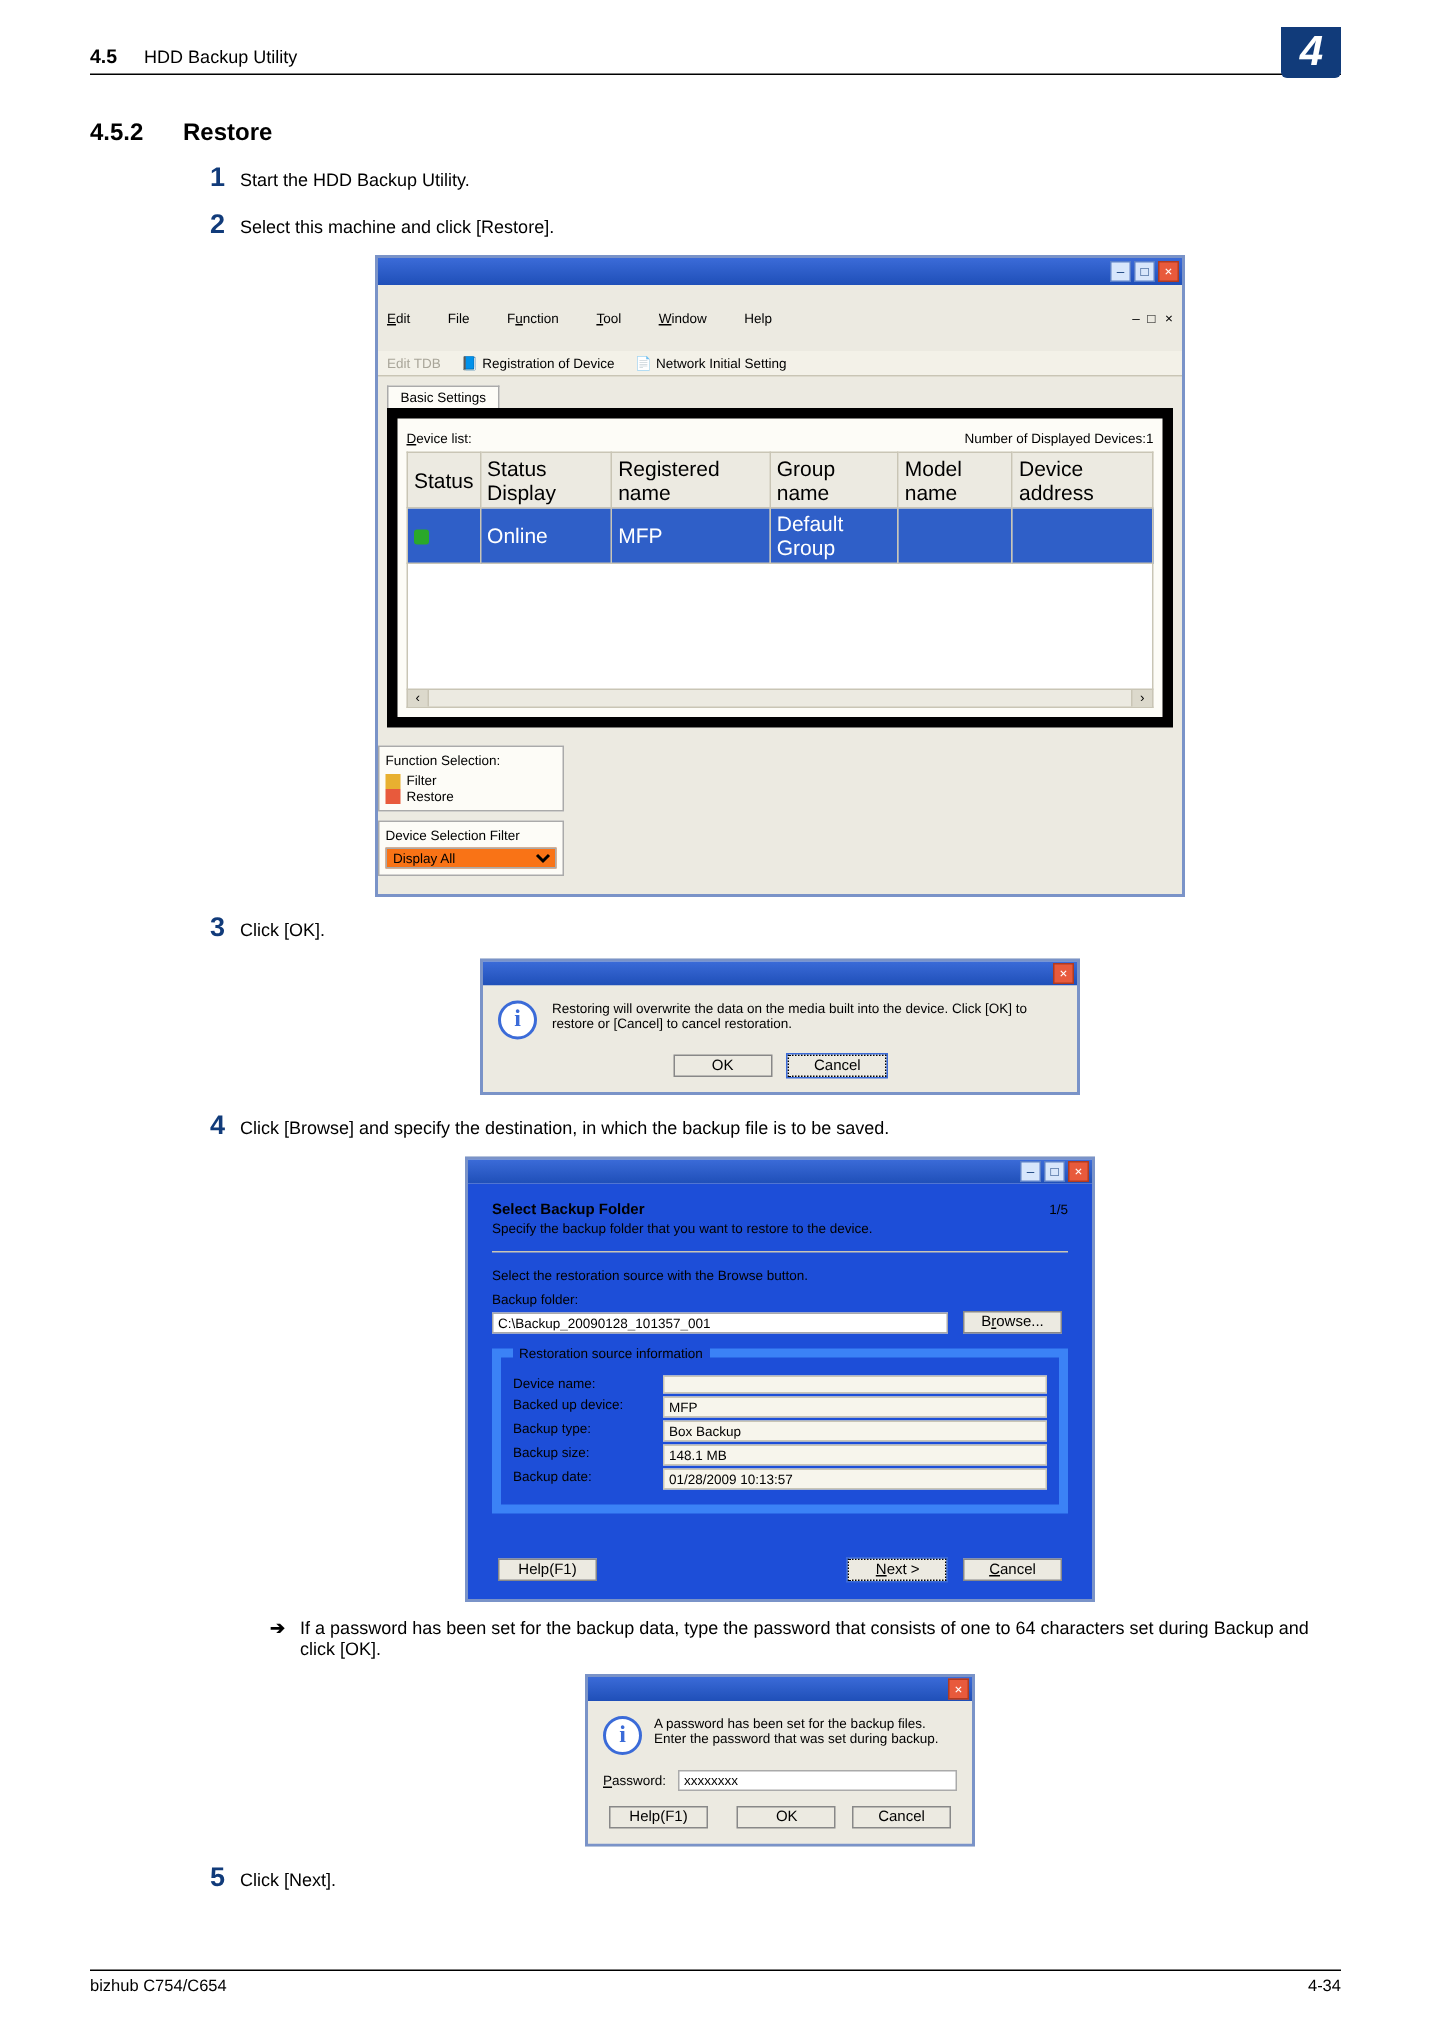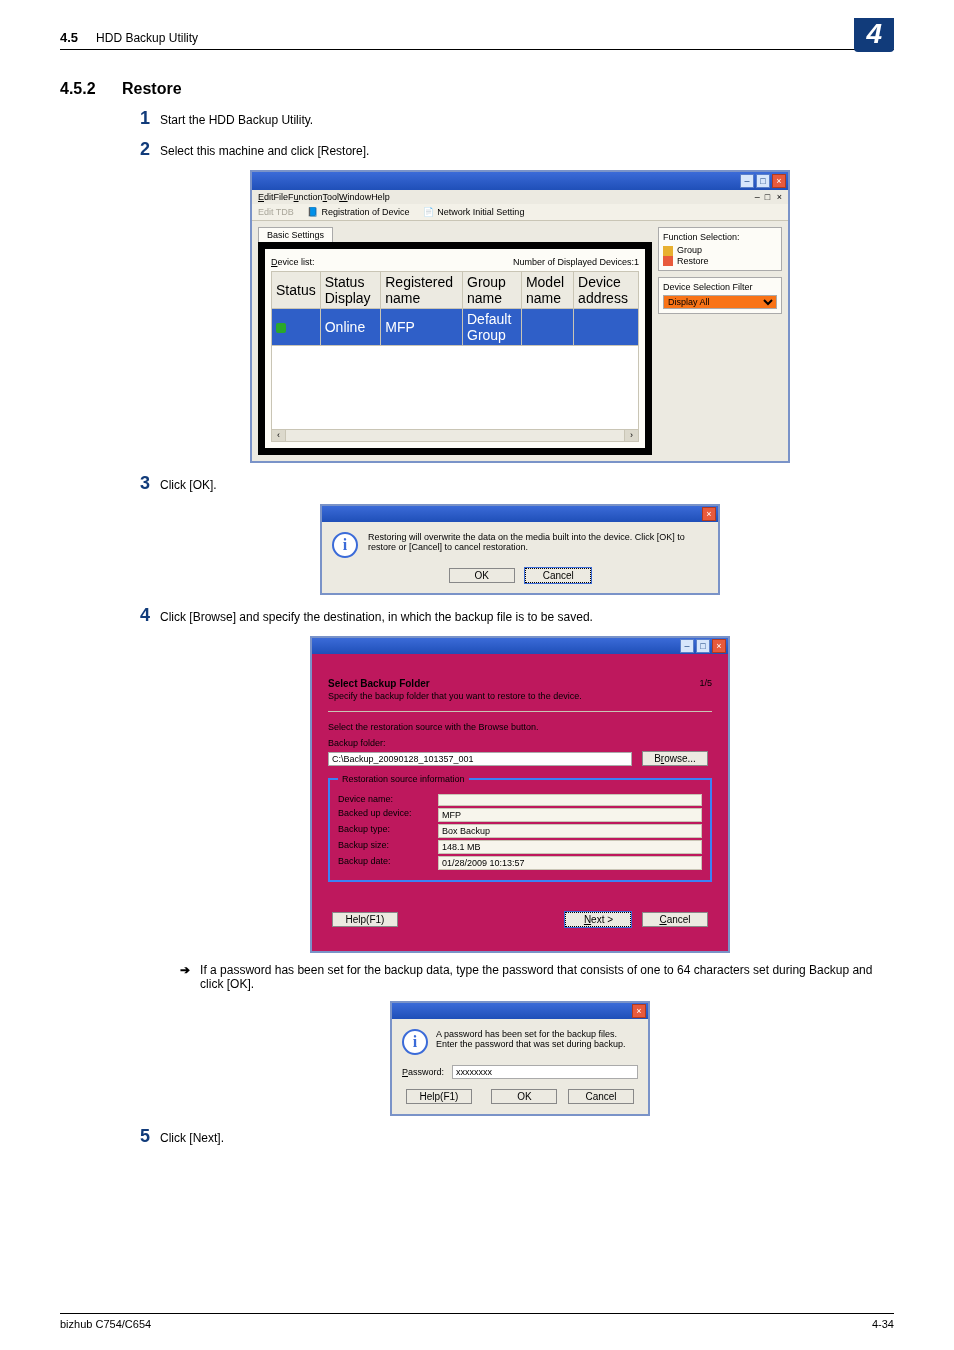--- a/index.html
+++ b/index.html
@@ -35,26 +35,26 @@
     background: #eceae1;
     font-size: 9px;
     color: #000;
     display: block;
   }
   
   .ss1 { width: 540px; }
   .ss1 .titlebar { background: linear-gradient(#3b6bd8,#1f4fb8); height: 18px; display:flex; justify-content:flex-end; align-items:center; padding:0 2px; }
   .winbtn { width:14px;height:14px;background:#d7e6fb;border:1px solid #5a7fc8;margin-left:2px;display:flex;align-items:center;justify-content:center;font-size:9px;color:#113b7a;}
   .winbtn.close{background:#e85a3c;color:#fff;border-color:#b03a20;}
-  .ss1 .menubar { background:#eceae1; padding:2px 6px; display:flex; gap:0;text-align:right; }
+  .ss1 .menubar { background:#eceae1; padding:17px 6px; display:flex; gap:25px;text-align:right; }
   .ss1 .menubar span u{text-decoration:underline;}
   .ss1 .menubar .fr { margin-left:auto; display:flex;align-items:center;gap:4px;}
   .ss1 .toolbar { background:#f3f1e8; padding:3px 6px; display:flex; gap:14px; border-bottom:1px solid #c9c5b5;}
   .ss1 .toolbar .dim{color:#a9a69a;}
-  .ss1 .main { display:flex; }
+  .ss1 .main { display:flex;flex-direction:column; }
   .ss1 .left { flex:1; padding:6px; }
   .ss1 .tab { display:inline-block;background:#fdfcf7;border:1px solid #aaa;border-bottom:none;padding:2px 8px;}
   .ss1 .panel { background:#fdfcf7;border:7px solid #000000;padding:6px;}
   .ss1 .devhdr { display:flex;justify-content:space-between;margin:2px 0 4px 0;}
   .ss1 table { border-collapse:collapse;width:100%;font-size:14px;}
   .ss1 th { background:#eceae1;border:1px solid #c9c5b5;padding:2px 4px;font-weight:normal;text-align:left;}
   .ss1 td { border:1px solid #c9c5b5;padding:2px 4px;}
   .ss1 tr.selrow td { background:#2f5fc8;color:#fff;}
   .ss1 .statusicon{display:inline-block;width:10px;height:10px;background:#2aa82a;border-radius:2px;margin-right:3px;vertical-align:middle;}
   .ss1 .blank { height:84px;background:#fff;border:1px solid #c9c5b5;border-top:none;}
@@ -72,28 +72,28 @@
   .ss2 { width: 400px; }
   .ss2 .titlebar{background:linear-gradient(#3b6bd8,#1f4fb8);height:16px;display:flex;justify-content:flex-end;align-items:center;padding:0 2px;}
   .ss2 .body{background:#eceae1;padding:10px;display:flex;gap:10px;align-items:flex-start;}
   .infoicon{width:26px;height:26px;border-radius:50%;background:#fff;border:2px solid #3b6bd8;color:#3b6bd8;font-weight:bold;font-size:16px;display:flex;align-items:center;justify-content:center;font-family:Georgia,serif;flex:0 0 26px;}
   .ss2 .btns{background:#eceae1;text-align:center;padding:0 0 10px 0;}
   .dlgbtn{display:inline-block;min-width:66px;background:#eceae1;border:1px solid #888;padding:1px 8px;font-size:10px;margin:0 4px;text-align:center;}
   .dlgbtn.focus{border:1px dotted #000;outline:1px solid #3b6bd8;}
   
   .ss3 { width: 420px; }
   .ss3 .titlebar{background:linear-gradient(#3b6bd8,#1f4fb8);height:16px;display:flex;justify-content:flex-end;align-items:center;padding:0 2px;}
-  .ss3 .body{background:#be185d;padding:24px 16px;}
+  .ss3 .body{background:#1d4ed8;padding:12px 16px;}
   .ss3 .h1{font-weight:bold;font-size:10px;}
   .ss3 .sub{font-size:9px;margin:2px 0 4px 0;}
   .ss3 .step{float:right;font-weight:bold;}
   .ss3 hr{border:none;border-top:1px solid #c9c5b5;margin:6px 0 10px 0;}
   .ss3 .field{display:flex;align-items:center;gap:6px;margin:3px 0;}
   .ss3 input[type=text]{flex:1;border:1px solid #aaa;background:#fff;font-size:9px;padding:1px 3px;}
-  .ss3 .grp{border:2px solid #3b82f6;padding:8px;margin-top:8px;}
+  .ss3 .grp{border:6px solid #3b82f6;padding:8px;margin-top:8px;}
   .ss3 .grp legend{font-size:9px;padding:0 4px;}
   .ss3 .row{display:flex;margin:2px 0;justify-content:center;}
   .ss3 .row .k{width:100px;}
   .ss3 .row .v{flex:1;border:1px solid #c9c5b5;background:#f7f5ec;padding:1px 3px;min-height:12px;}
   .ss3 .ftr{display:flex;justify-content:space-between;margin-top:30px;}
   
   .ss4 { width: 260px; }
   .ss4 .titlebar{background:linear-gradient(#3b6bd8,#1f4fb8);height:16px;display:flex;justify-content:flex-end;align-items:center;padding:0 2px;}
   .ss4 .body{background:#eceae1;padding:10px;}
   .ss4 .top{display:flex;gap:8px;align-items:flex-start;}
@@ -184,21 +184,21 @@
           <div class="scroll">
             <div class="ar">‹</div>
             <div style="flex:1"></div>
             <div class="ar">›</div>
           </div>
         </div>
       </div>
       <div class="right">
         <div class="rbox">
           <span class="lbl">Function Selection:</span>
-          <div><span class="ficon bk"></span><span>Group</span></div>
+          <div><span class="ficon bk"></span><span>Filter</span></div>
           <div><span class="ficon rs"></span><span>Restore</span></div>
         </div>
         <div class="rbox">
           <span class="lbl">Device Selection Filter</span>
           <select><option>Display All</option></select>
         </div>
       </div>
     </div>
   </div>
 

